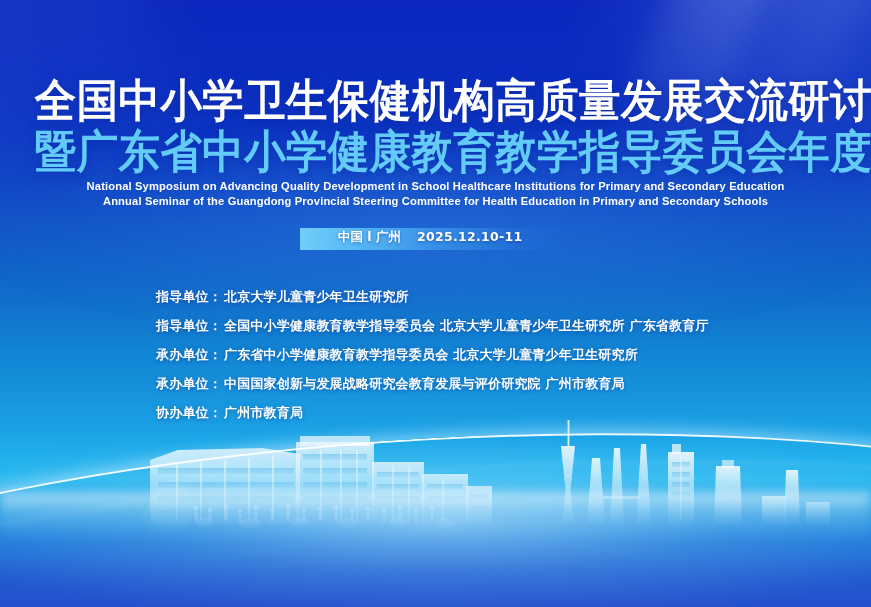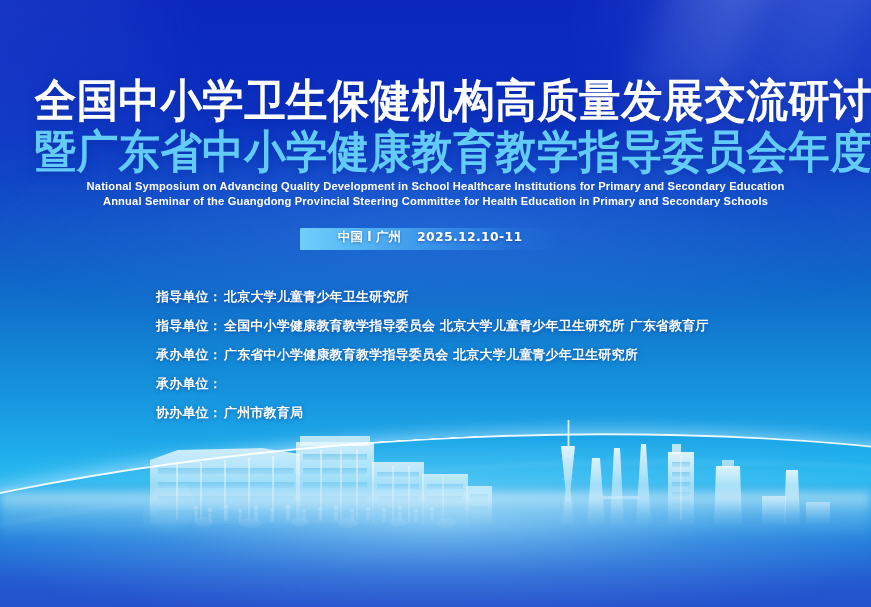--- a/index.html
+++ b/index.html
@@ -215,20 +215,21 @@
     <div class="org-row">
       <span class="org-label">指导单位：</span>
       <span class="org-value">全国中小学健康教育教学指导委员会   北京大学儿童青少年卫生研究所   广东省教育厅</span>
     </div>
     <div class="org-row">
       <span class="org-label">承办单位：</span>
       <span class="org-value">广东省中小学健康教育教学指导委员会   北京大学儿童青少年卫生研究所</span>
     </div>
     <div class="org-row">
       <span class="org-label">承办单位：</span>
+      <span class="org-value">中国国家创新与发展战略研究会教育发展与评价研究院   广州市教育局</span>
     </div>
     <div class="org-row">
       <span class="org-label">协办单位：</span>
       <span class="org-value">广州市教育局</span>
     </div>
   </div>
 
   <div class="city city-mask">
     <svg width="871" height="140" viewBox="0 0 871 140" xmlns="http://www.w3.org/2000/svg">
       <defs>

